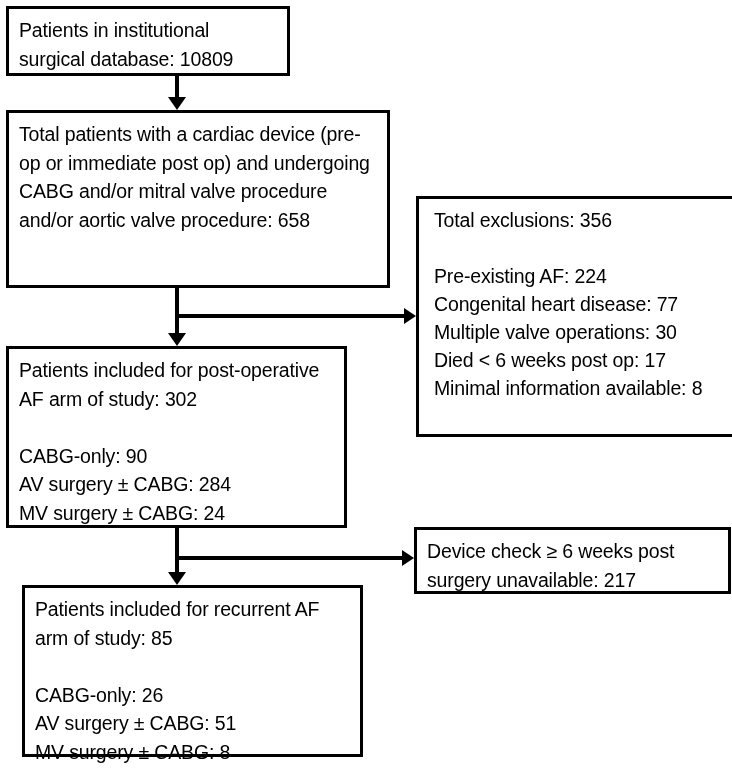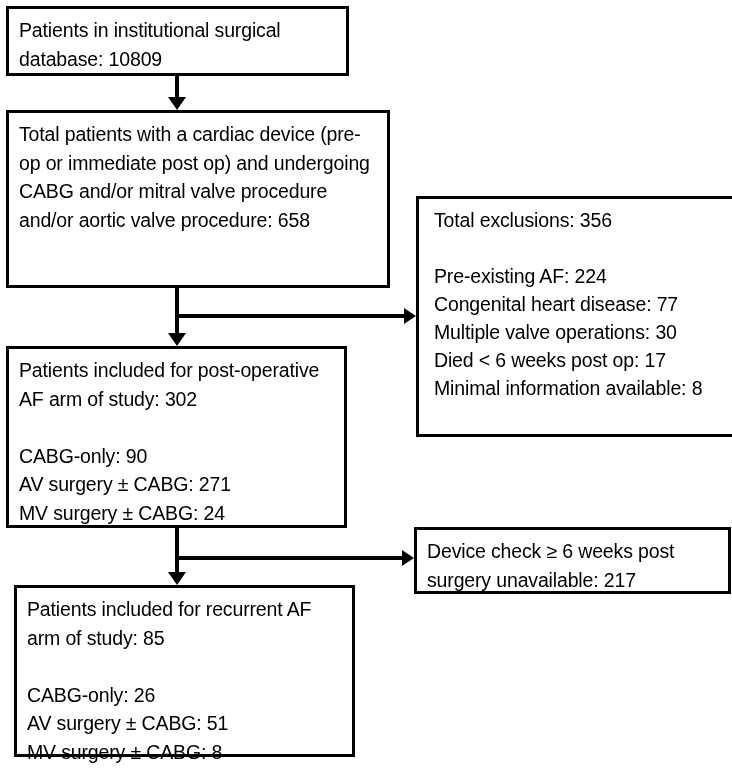--- a/index.html
+++ b/index.html
@@ -22,24 +22,24 @@
     border: 3px solid #000000;
     background: #ffffff;
     color: #000000;
     font-size: 19.5px;
     line-height: 28.5px;
     letter-spacing: -0.15px;
     white-space: pre-line;
     padding: 7px 10px 7px 10px;
   }
   
-  #box-database   { left: 6px;   top: 6px;    width: 343px; height: 70px; }
+  #box-database   { left: 6px;   top: 6px;    width: 284px; height: 70px; }
   #box-total      { left: 6px;   top: 110px;  width: 384px; height: 178px; }
   #box-postop     { left: 6px;   top: 346px;  width: 341px; height: 182px; }
-  #box-recurrent  { left: 14px;   top: 585px;  width: 341px; height: 172px; }
+  #box-recurrent  { left: 22px;   top: 585px;  width: 341px; height: 172px; }
   
   #box-exclusions { left: 416px; top: 196px;  width: 346px; height: 241px; padding-left: 15px; line-height: 28px; }
   #box-devicecheck{ left: 414px; top: 527px;  width: 317px; height: 67px;  }
 
   
   .conn {
     position: absolute;
     background: #000000;
   }
   .v-line { width: 4px; }
@@ -98,21 +98,21 @@
 
 Pre-existing AF: 224
 Congenital heart disease: 77
 Multiple valve operations: 30
 Died &lt; 6 weeks post op: 17
 Minimal information available: 8</div>
 
   <div class="flow-box" id="box-postop">Patients included for post-operative AF arm of study: 302
 
 CABG-only: 90
-AV surgery ± CABG: 271
+AV surgery ± CABG: 284
 MV surgery ± CABG: 24</div>
 
   <div class="conn v-line" id="v3"></div>
   <div class="arrow-down" id="a3"></div>
   <div class="conn h-line" id="h3"></div>
   <div class="arrow-right" id="a3r"></div>
 
   <div class="flow-box" id="box-devicecheck">Device check ≥ 6 weeks post surgery unavailable: 217</div>
 
   <div class="flow-box" id="box-recurrent">Patients included for recurrent AF arm of study: 85

